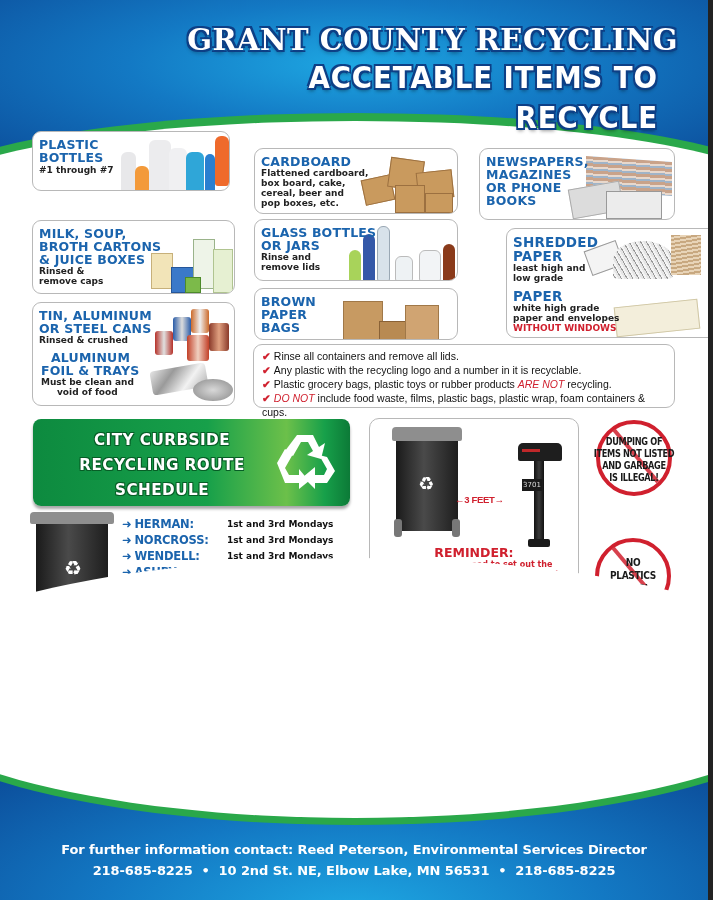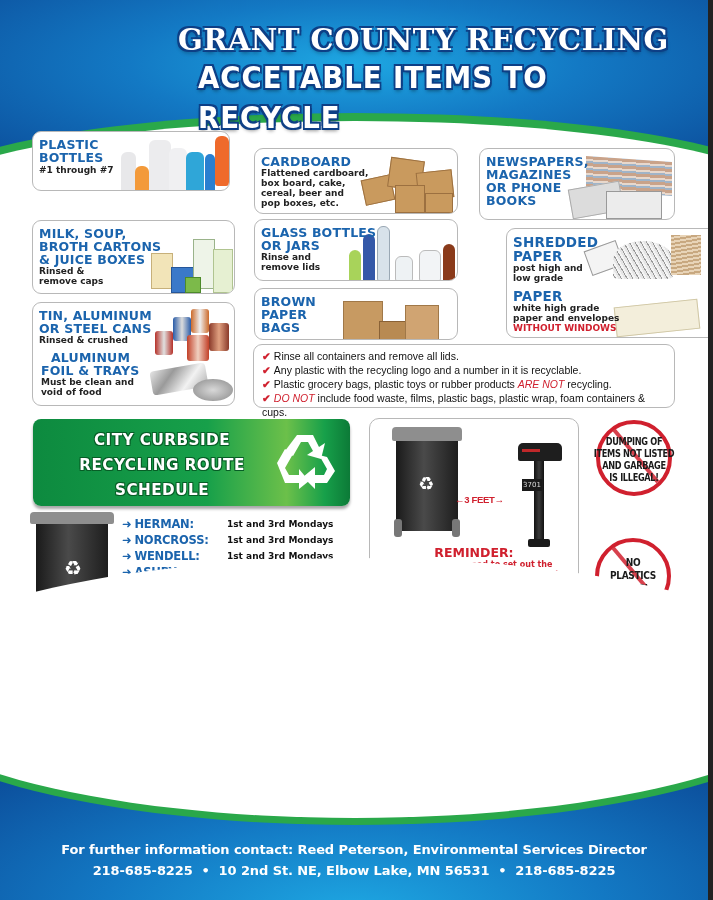--- a/index.html
+++ b/index.html
@@ -25,21 +25,21 @@
     border-radius: 50%; background: #fff;
   }
   .logo { position: absolute; left: 30px; top: 36px; width: 140px; height: 70px; }
   .logo-icon { position: absolute; left: 0; top: 12px; width: 62px; height: 62px; }
   .logo-text {
     position: absolute; left: 66px; top: 0; font-family: "DejaVu Sans", sans-serif;
     font-weight: bold; color: #fff; font-size: 14px; line-height: 16px;
     letter-spacing: -0.5px; transform: scaleX(0.85); transform-origin: left top;
   }
   .title {
-    position: absolute; left: 178px; top: 22px; width: 500px; text-align: left;
+    position: absolute; left: 178px; top: 22px; width: 500px; text-align: right;
     color: #fff; font-weight: bold;
     text-shadow: -2px -2px 0 #0d3f86, 2px -2px 0 #0d3f86, -2px 2px 0 #0d3f86, 2px 2px 0 #0d3f86, 0 3px 4px rgba(0,0,0,.4);
   }
   .title-1 { font-family: "DejaVu Serif", serif; font-size: 29px; letter-spacing: 0.5px; line-height: 36px; }
   .title-2 { font-family: "DejaVu Sans", sans-serif; font-size: 30px; line-height: 40px; letter-spacing: 1px; transform: scaleX(0.92); }
 
   
   .card {
     position: absolute; border: 1px solid #b8b8b8; border-radius: 9px; background: #fff;
     overflow: hidden;
@@ -240,21 +240,21 @@
       <div class="bottle" style="left:46px;top:30px;width:18px;height:26px;background:#eef2f4;border:1px solid #bbb"></div>
       <div class="bottle" style="left:70px;top:24px;width:22px;height:32px;background:#f2f4f6;border:1px solid #bbb"></div>
       <div class="bottle" style="left:94px;top:18px;width:12px;height:38px;background:#8a3a1a;"></div>
     </div>
   </div>
 
   <div class="card" style="left:506px;top:228px;width:224px;height:110px;">
     <div class="txt">
       <div class="h" style="font-size:13.5px;line-height:14px">SHREDDED</div>
       <div class="h" style="font-size:13.5px;line-height:14px">PAPER</div>
-      <div class="s">post high and</div>
+      <div class="s">least high and</div>
       <div class="s">low grade</div>
       <div class="h" style="font-size:13.5px;line-height:14px;margin-top:6px">PAPER</div>
       <div class="s">white high grade</div>
       <div class="s">paper and envelopes</div>
       <div class="s red">WITHOUT WINDOWS</div>
     </div>
     <div class="pic" style="left:80px;top:6px;width:116px;height:100px;">
       <div style="position:absolute;left:0;top:10px;width:34px;height:26px;background:#f4f4f4;border:1px solid #999;transform:rotate(-20deg)"></div>
       <div style="position:absolute;left:26px;top:6px;width:60px;height:38px;border-radius:50% 50% 10% 10%;background:repeating-linear-gradient(60deg,#e6e6e6 0 2px,#9a9a9a 2px 3px,#f4f4f4 3px 5px)"></div>
       <div style="position:absolute;left:84px;top:0;width:30px;height:40px;background:repeating-linear-gradient(170deg,#c8a880 0 2px,#e8d4b8 2px 4px)"></div>
@@ -263,21 +263,21 @@
   </div>
 
   <div class="card" style="left:32px;top:302px;width:203px;height:104px;">
     <div class="txt">
       <div class="h">TIN, ALUMINUM</div>
       <div class="h">OR STEEL CANS</div>
       <div class="s">Rinsed &amp; crushed</div>
       <div class="h" style="margin-top:6px;margin-left:12px">ALUMINUM</div>
       <div class="h" style="margin-left:2px">FOIL &amp; TRAYS</div>
       <div class="s" style="margin-left:2px">Must be clean and</div>
-      <div class="s" style="margin-left:2px">void of food</div>
+      <div class="s" style="margin-left:18px">void of food</div>
     </div>
     <div class="pic" style="left:118px;top:6px;width:84px;height:98px;">
       <div class="can" style="left:4px;top:22px;width:18px;height:24px;background:linear-gradient(90deg,#b6322a,#e0e0e0,#b6322a)"></div>
       <div class="can" style="left:22px;top:8px;width:18px;height:24px;background:linear-gradient(90deg,#2a5ca8,#dcdcdc,#2a5ca8)"></div>
       <div class="can" style="left:40px;top:0;width:18px;height:24px;background:linear-gradient(90deg,#cc6a2a,#eee,#cc6a2a)"></div>
       <div class="can" style="left:58px;top:14px;width:20px;height:28px;background:linear-gradient(90deg,#8a3a2a,#e0a080,#8a3a2a)"></div>
       <div class="can" style="left:36px;top:26px;width:22px;height:26px;background:linear-gradient(90deg,#c24028,#f0d0c0,#c24028)"></div>
       <div style="position:absolute;left:0;top:58px;width:56px;height:24px;background:linear-gradient(135deg,#e6e6e6,#9a9a9a,#f2f2f2,#b0b0b0);border-radius:4px;transform:rotate(-10deg)"></div>
       <div style="position:absolute;left:42px;top:70px;width:40px;height:22px;background:radial-gradient(#d8d8d8,#8a8a8a);border-radius:50%"></div>
     </div>

